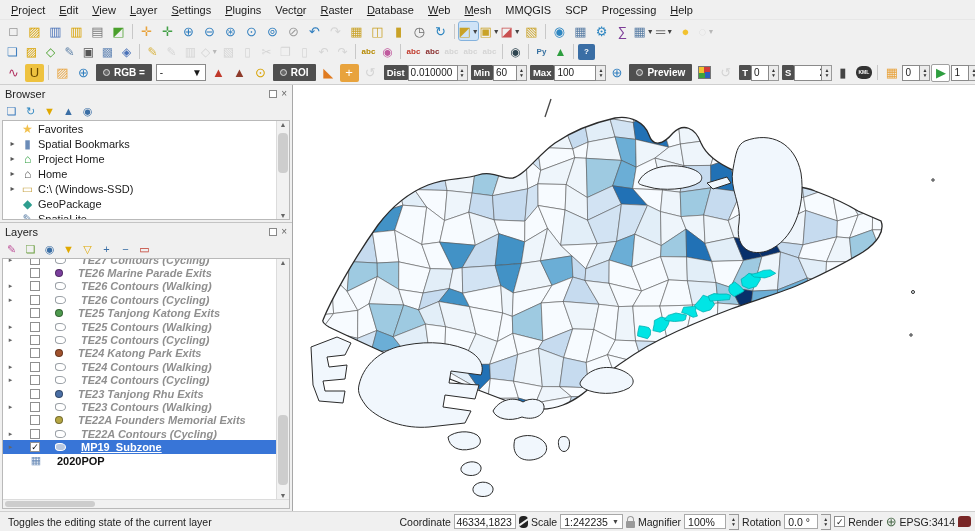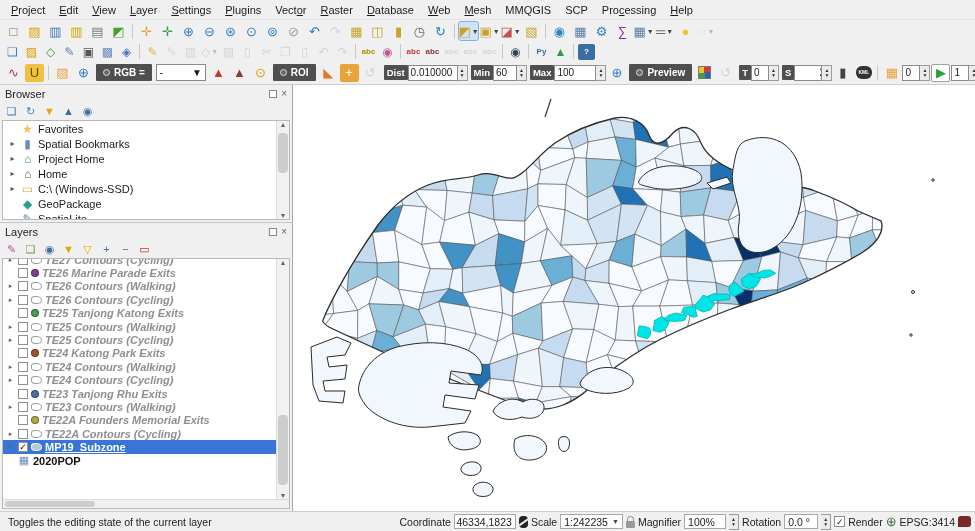--- a/index.html
+++ b/index.html
@@ -60,21 +60,21 @@
              display:flex; flex-direction:column; justify-content:space-between; align-items:center; font-size:7px; color:#666;}
   .vthumb { position:absolute; left:1px; width:10px; background:#cdcdcd; border-radius:4px;}
   .hscroll { height:9px; background:#f1f1f1; border-top:1px solid #dcdcdc; position:relative; flex:0 0 auto;}
   .hthumb { position:absolute; top:1px; left:2px; width:90px; height:6px; background:#cdcdcd; border-radius:3px;}
 
   .brow { height:15px; display:flex; align-items:center; padding-left:5px; gap:3px; white-space:nowrap;}
   .brow .exp { width:9px; font-size:8px; color:#555; text-align:center; flex:0 0 auto;}
   .brow .bico { width:15px; text-align:center; font-size:12px; flex:0 0 auto; line-height:1;}
   .brow .lbl { font-size:11px; color:#1a1a1a;}
 
-  .lrow { height:13.4px; display:flex; align-items:center; padding-left:3px; gap:3px; white-space:nowrap;}
+  .lrow { height:13.4px; display:flex; align-items:center; padding-left:3px; gap:15px; white-space:nowrap;}
   .lrow .exp { width:9px; font-size:7px; color:#666; text-align:center; flex:0 0 auto;}
   .cb { width:10px; height:10px; border:1px solid #8f8f8f; background:#fff; font-size:9px; line-height:9px;
         text-align:center; color:#111; flex:0 0 auto;}
   .dot { width:8px; height:8px; border-radius:50%; border:1px solid rgba(0,0,0,.35); flex:0 0 auto;}
   .poly { width:11px; height:8px; border:1.6px solid #9aa0a6; border-radius:40% 60% 55% 45%; flex:0 0 auto;}
   .poly.fill { border-color:#3a3a3a; background:#e6e6e6;}
   .tblico { font-size:11px; color:#6b8cb8; width:12px; text-align:center; flex:0 0 auto; line-height:1;}
   .lrow .lbl { font-size:11px; font-weight:bold;}
   .lrow.dim .lbl { color:#8f8f8f; font-style:italic;}
   .lrow.tbl .lbl { color:#111; }

